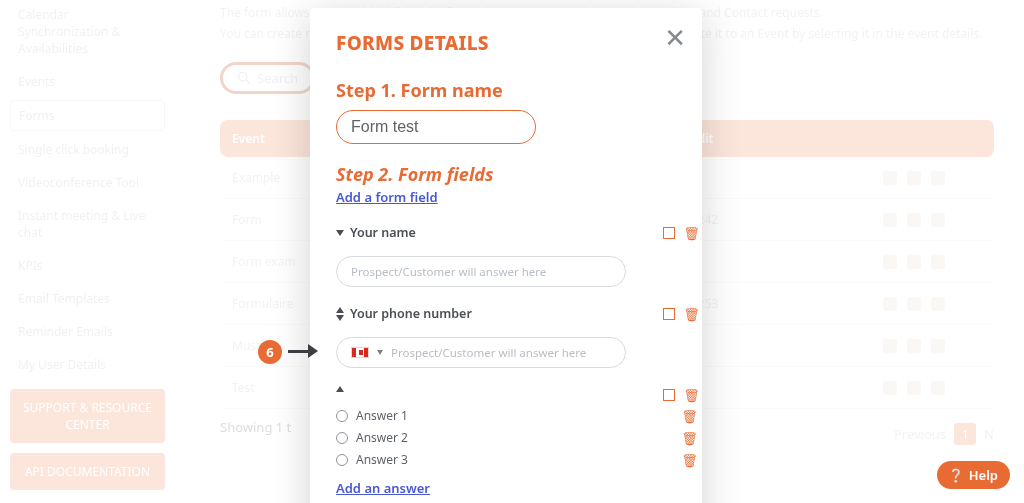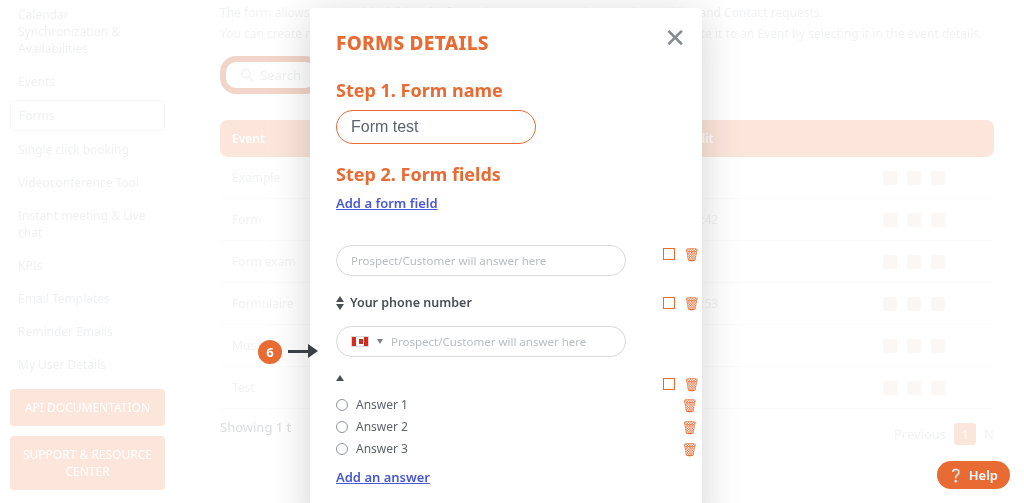--- a/index.html
+++ b/index.html
@@ -42,21 +42,21 @@
     background:var(--brand-light);color:#fff;padding:10px 6px;
     border-radius:4px;margin-top:10px;
   }
   .main{
     position:absolute;left:190px;right:0;top:0;height:100%;
     padding:0 30px;
   }
   .main p{margin:4px 0;color:#c0c4c9;font-size:12px;}
   .search-row{
     display:inline-flex;align-items:center;gap:6px;
-    border:6px solid #c2410c;border-radius:16px;padding:4px 14px;margin-top:10px;color:#b7bcc2;text-align:right;
+    border:3px solid #c2410c;border-radius:16px;padding:4px 14px;margin-top:16px;color:#b7bcc2;text-align:right;
   }
   .search-row svg{width:14px;height:14px;}
   .tbl{
     width:100%;margin-top:26px;border-collapse:separate;border-spacing:0;
   }
   .tbl thead th{
     background:var(--brand-light);color:#fff;text-align:left;
     padding:10px 12px;font-weight:600;font-size:12px;
   }
   .tbl thead th:first-child{border-top-left-radius:8px;border-bottom-left-radius:8px;}
@@ -139,22 +139,22 @@
     <span class="side-item">Calendar Synchronization &amp; Availabilities</span>
     <span class="side-item">Events</span>
     <span class="side-item sel">Forms</span>
     <span class="side-item">Single click booking</span>
     <span class="side-item">Videoconference Tool</span>
     <span class="side-item">Instant meeting &amp; Live chat</span>
     <span class="side-item">KPIs</span>
     <span class="side-item">Email Templates</span>
     <span class="side-item">Reminder Emails</span>
     <span class="side-item">My User Details</span>
+    <span class="side-btn">SUPPORT &amp; RESOURCE CENTER</span>
     <span class="side-btn">API DOCUMENTATION</span>
-    <span class="side-btn">SUPPORT &amp; RESOURCE CENTER</span>
   </div>
 
   <div class="main">
     <p>The form allows you to add additional information/custom questions on the Booking and Contact requests.</p>
     <p>You can create multiple forms depending on the booking event type and then associate it to an Event by selecting it in the event details.</p>
     <div class="search-row">
       <svg viewBox="0 0 20 20" fill="none" stroke="#b7bcc2" stroke-width="2">
           <circle cx="8" cy="8" r="6"></circle>
           <line x1="13" y1="13" x2="18" y2="18"></line>
         </svg>
@@ -266,26 +266,30 @@
   </div>
 
 <div class="modal">
   <span class="close-x">✕</span>
   <h1>FORMS DETAILS</h1>
 
   <p class="step-label">Step 1. Form name</p>
   <input class="tx-input" value="Form test" style="">
   <div class="gap"></div>
 
-  <p class="step-label" style="margin-bottom:8px;">Step 2. Form fields</p>
+  <p class="step-label" style="margin-bottom:2px;font-style:italic;">Step 2. Form fields</p>
   <span class="addlink">Add a form field</span>
   <div class="gap"></div>
 
   
   <div class="field">
+    <div class="field-head">
+      <span class="tri down"></span>
+      <span>Your name</span>
+    </div>
     <div class="field-ctrl">
       <div class="placeholder-input">
         <span>Prospect/Customer will answer here</span>
       </div>
     </div>
     <div class="req-del">
       <span class="chk"></span>
       <span class="trash">🗑</span>
     </div>
   </div>

